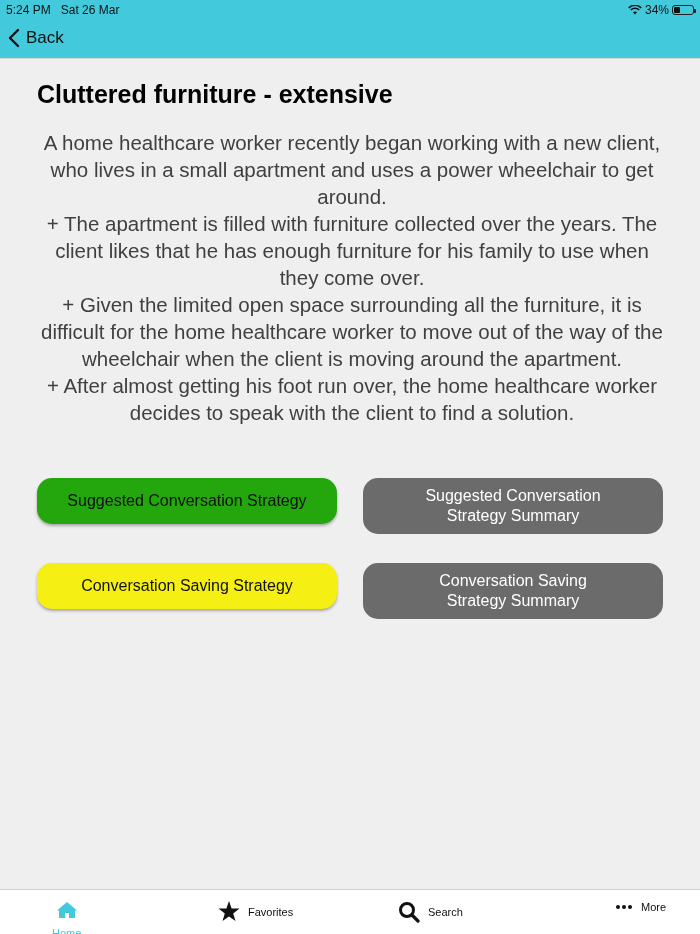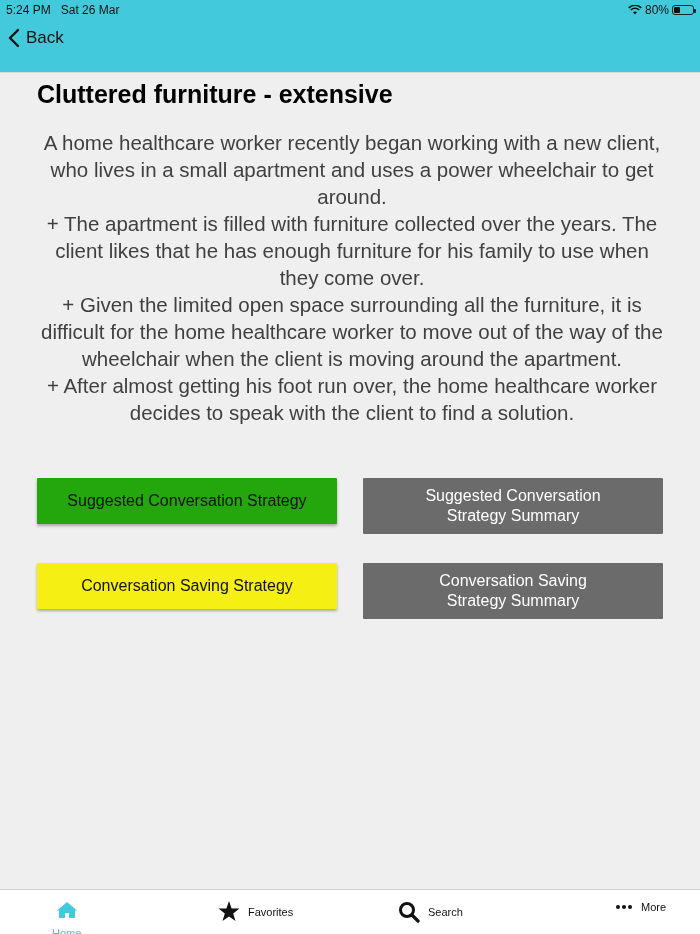--- a/index.html
+++ b/index.html
@@ -1,47 +1,47 @@
 <!DOCTYPE html>
 <html><head>
 <meta charset="utf-8">
 <style>
   * { box-sizing: border-box; margin: 0; padding: 0; }
   html, body { width: 700px; height: 934px; overflow: hidden; }
   body { font-family: "Liberation Sans", sans-serif; background: #efefef; position: relative; }
-  .header { position: absolute; left: 0; top: 0; width: 700px; height: 73px; background: #42c9dc; border-bottom: 1px solid #d8d8d8; }
+  .header { position: absolute; left: 0; top: 0; width: 700px; height: 59px; background: #42c9dc; border-bottom: 1px solid #d8d8d8; }
   .status-time { position: absolute; left: 6px; top: 3px; font-size: 12px; color: #111; }
   .status-right { position: absolute; right: 6px; top: 3px; font-size: 12px; color: #111; display: flex; align-items: center; gap: 3px; }
   .battery { width: 22px; height: 10px; border: 1px solid #222; border-radius: 3px; position: relative; padding: 1px; }
   .battery::after { content: ""; position: absolute; right: -3px; top: 3px; width: 2px; height: 4px; background: #222; border-radius: 0 1px 1px 0; }
   .battery-fill { height: 100%; width: 34%; background: #111; border-radius: 1px; }
   .back { position: absolute; left: 8px; top: 28px; display: flex; align-items: center; gap: 6px; font-size: 17px; color: #111; cursor: pointer; }
   .title { position: absolute; left: 37px; top: 80px; font-size: 25px; font-weight: bold; color: #000; }
   .body-text { position: absolute; left: 37px; top: 129px; width: 630px; font-size: 20.5px; line-height: 27px; color: #404040; white-space: pre-line; text-align: center; }
-  .btn { position: absolute; border-radius: 1px; display: flex; align-items: center; justify-content: center; text-align: center; font-size: 16px; line-height: 20px; cursor: pointer; }
+  .btn { position: absolute; border-radius: 15px; display: flex; align-items: center; justify-content: center; text-align: center; font-size: 16px; line-height: 20px; cursor: pointer; }
   .btn-green { left: 37px; top: 478px; width: 300px; height: 46px; background: #24a60d; color: #111; box-shadow: 0 2px 3px rgba(0,0,0,0.3); }
   .btn-yellow { left: 37px; top: 563px; width: 300px; height: 46px; background: #f5ef13; color: #111; box-shadow: 0 2px 3px rgba(0,0,0,0.3); }
   .btn-gray1 { left: 363px; top: 478px; width: 300px; height: 56px; background: #6b6b6b; color: #fff; }
   .btn-gray2 { left: 363px; top: 563px; width: 300px; height: 56px; background: #6b6b6b; color: #fff; }
   .tabbar { position: absolute; left: 0; top: 889px; width: 700px; height: 45px; background: #fff; border-top: 1px solid #d0d0d0; }
   .tab { position: absolute; top: 11px; display: flex; align-items: center; gap: 8px; font-size: 11px; color: #111; cursor: pointer; }
   .tab.active { color: #42c9dc; flex-direction: column; }
 </style>
 </head>
 <body>
 
 <div class="header">
   <span class="status-time"><span>5:24 PM</span>&nbsp;&nbsp;&nbsp;<span>Sat 26 Mar</span></span>
   <div class="status-right">
     <svg width="14" height="10" viewBox="0 0 14 10">
         <path d="M7 9.5 L5 7.3 A3 3 0 0 1 9 7.3 Z" fill="#111"></path>
         <path d="M2.8 5 A6 6 0 0 1 11.2 5" stroke="#111" stroke-width="1.6" fill="none"></path>
         <path d="M0.8 2.8 A9 9 0 0 1 13.2 2.8" stroke="#111" stroke-width="1.6" fill="none"></path>
       </svg>
-    <span>80%</span>
+    <span>34%</span>
     <div class="battery">
         <div class="battery-fill"></div>
       </div>
   </div>
   <div class="back">
     <svg width="12" height="20" viewBox="0 0 12 20">
         <path d="M10 2 L2 10 L10 18" stroke="#111" stroke-width="2.4" fill="none" stroke-linecap="round" stroke-linejoin="round"></path>
       </svg>
     <span>Back</span>
   </div>

